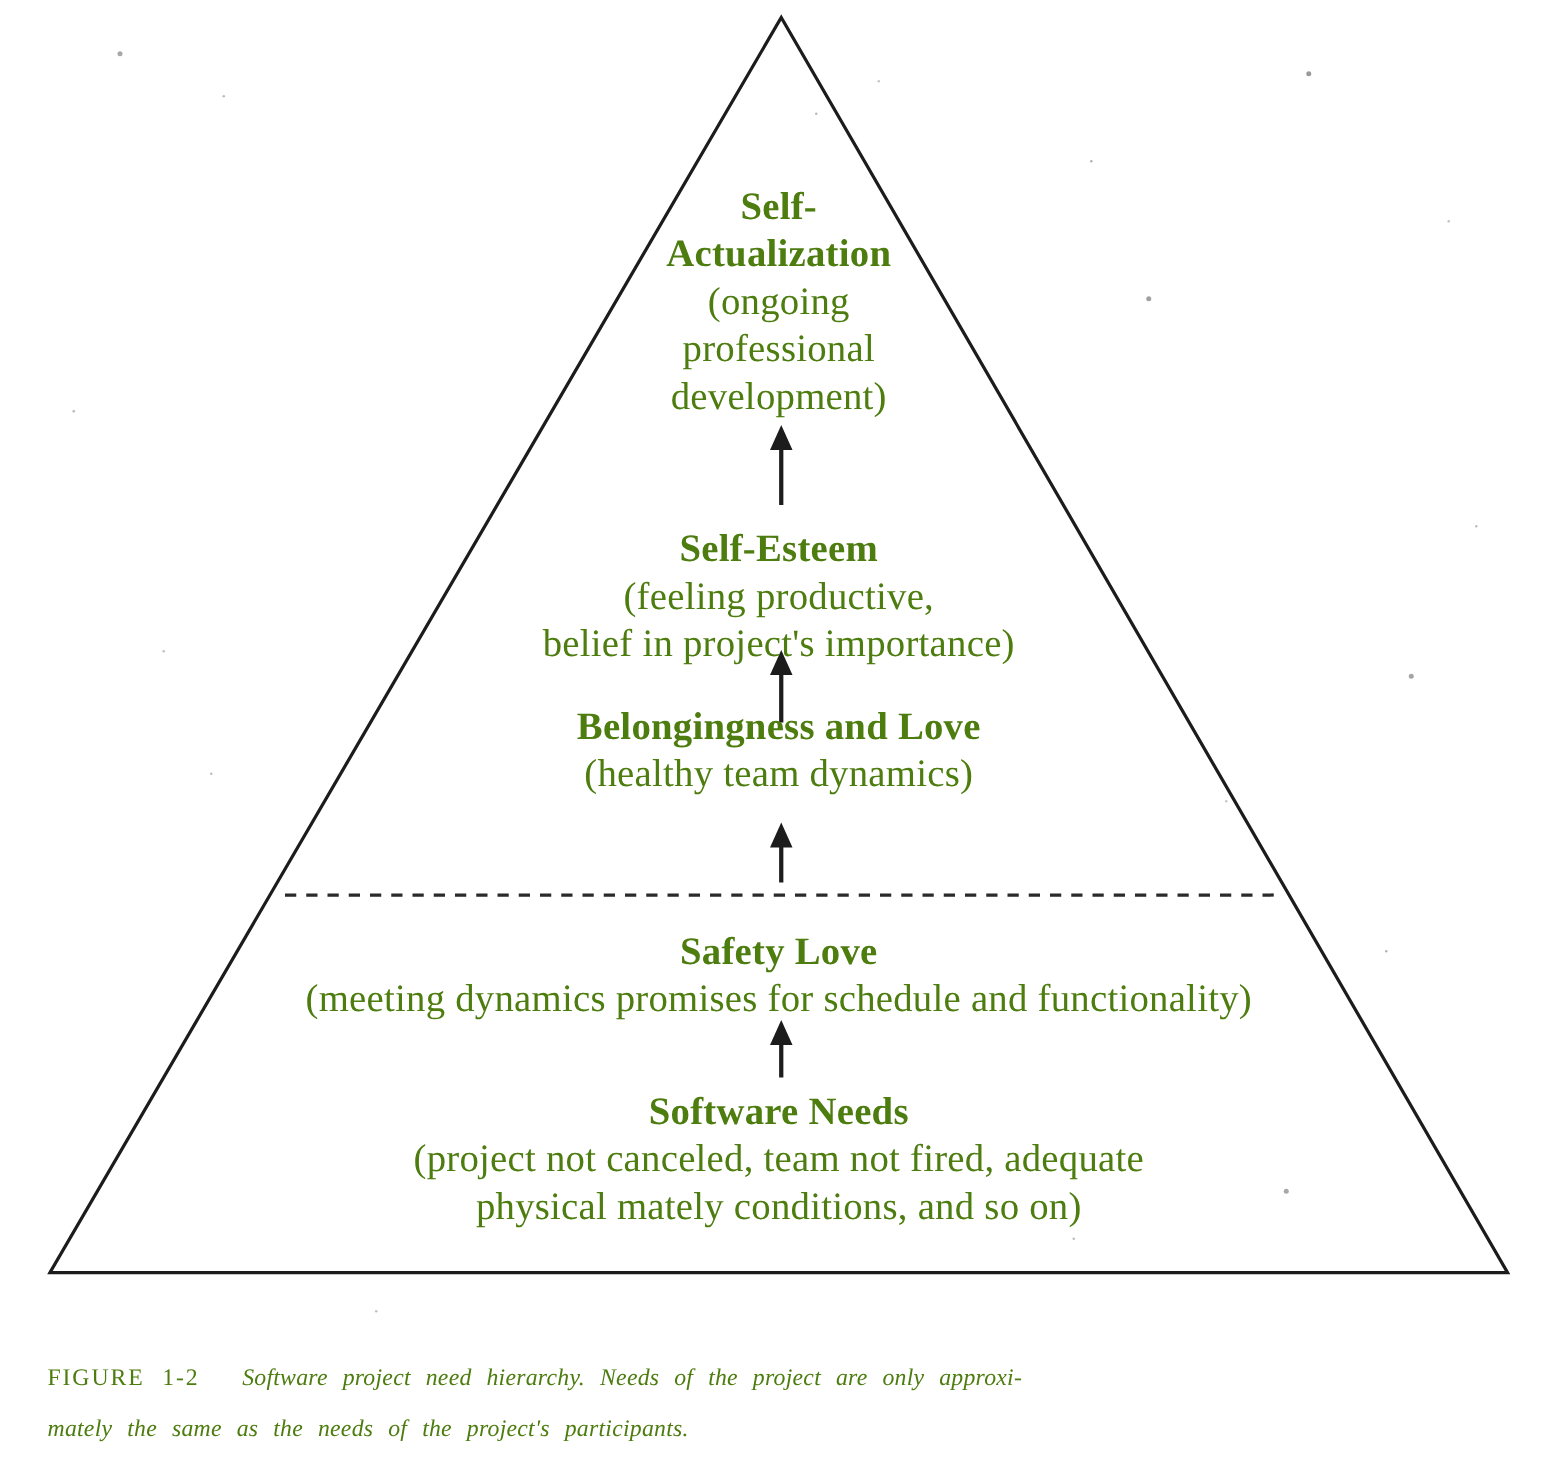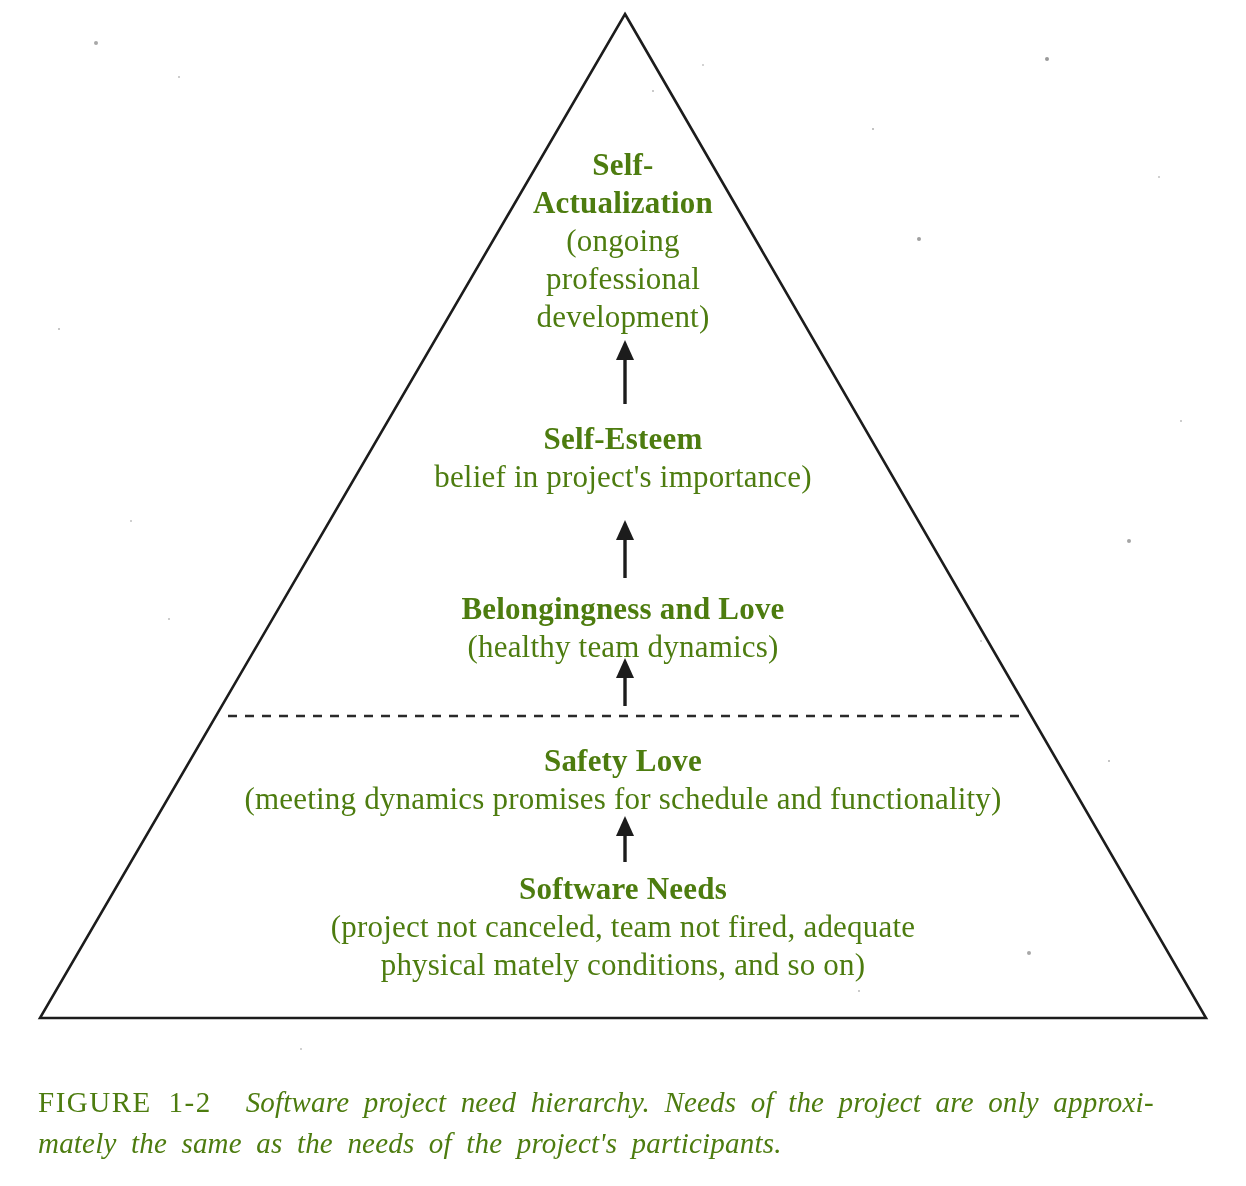--- a/index.html
+++ b/index.html
@@ -36,21 +36,21 @@
     font-weight: 700;
   }
   .txtblock .sub-line {
     font-weight: 400;
   }
   .caption {
     position: absolute;
     left: 38px;
     right: 40px;
     top: 1082px;
-    font-size: 29px;
+    font-size: 19px;
     line-height: 41px;
   }
   .caption .fig-label {
     font-style: normal;
     letter-spacing: 1.5px;
     margin-right: 34px;
     word-spacing: 8px;
   }
   .caption .cap-italic {
     font-style: italic;
@@ -123,24 +123,25 @@
   <div class="txtblock" style="top:146px">
     <div class="title-line">Self-</div>
     <div class="title-line">Actualization</div>
     <div class="sub-line">(ongoing</div>
     <div class="sub-line">professional</div>
     <div class="sub-line">development)</div>
   </div>
 
   <div class="txtblock" style="top:420px">
     <div class="title-line">Self-Esteem</div>
+    <div class="sub-line">(feeling productive,</div>
     <div class="sub-line">belief in project's importance)</div>
   </div>
 
-  <div class="txtblock" style="top:590px">
+  <div class="txtblock" style="top:562px">
     <div class="title-line">Belongingness and Love</div>
     <div class="sub-line">(healthy team dynamics)</div>
   </div>
 
   <div class="txtblock" style="top:742px">
     <div class="title-line">Safety Love</div>
     <div class="sub-line">(meeting dynamics promises for schedule and functionality)</div>
   </div>
 
   <div class="txtblock" style="top:870px">

